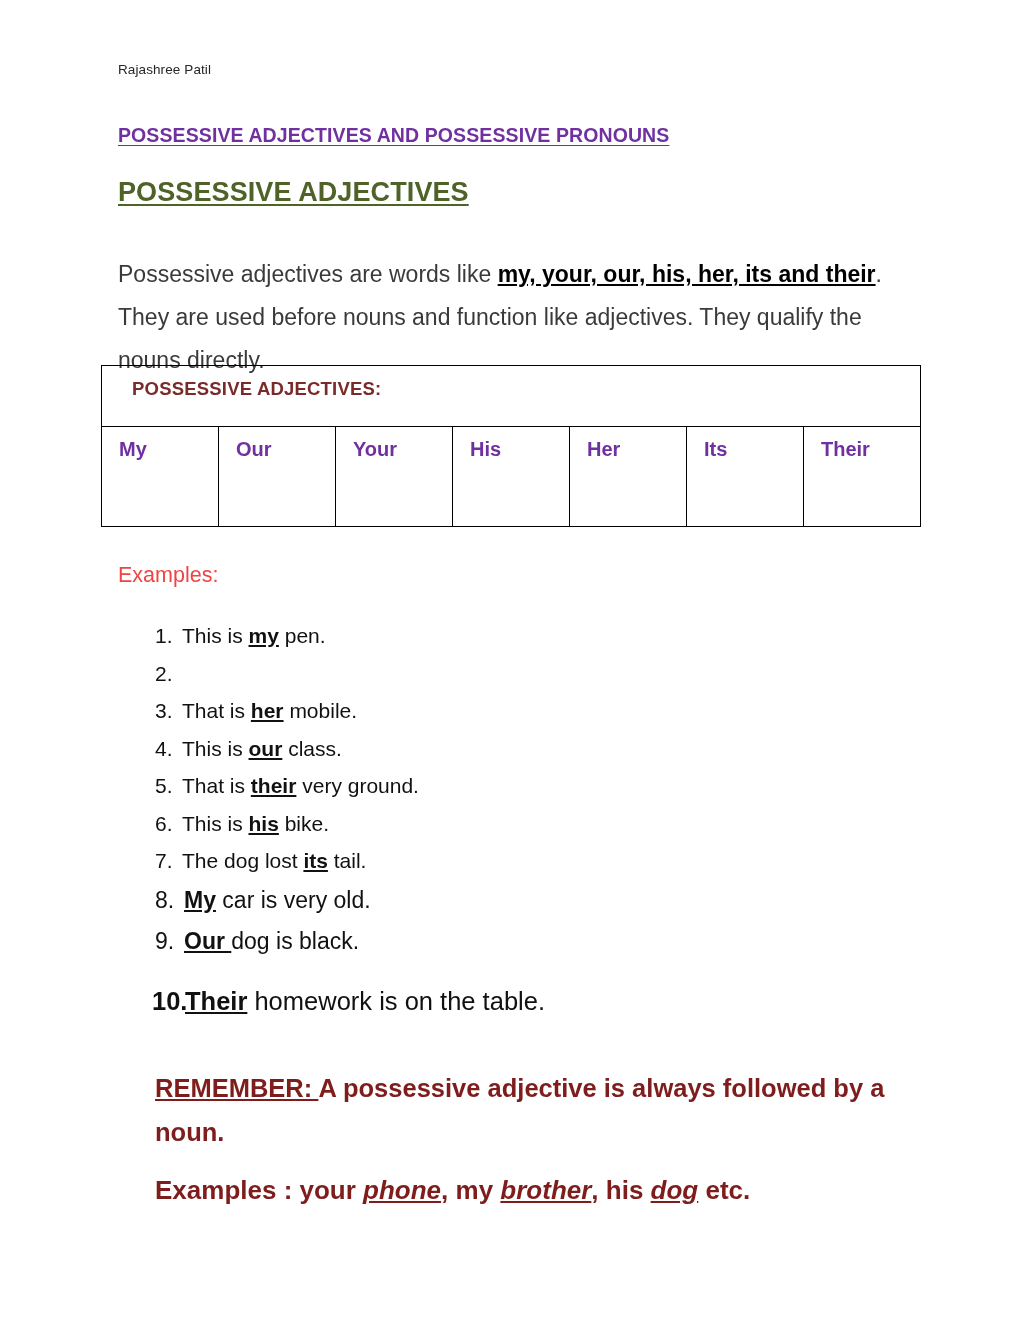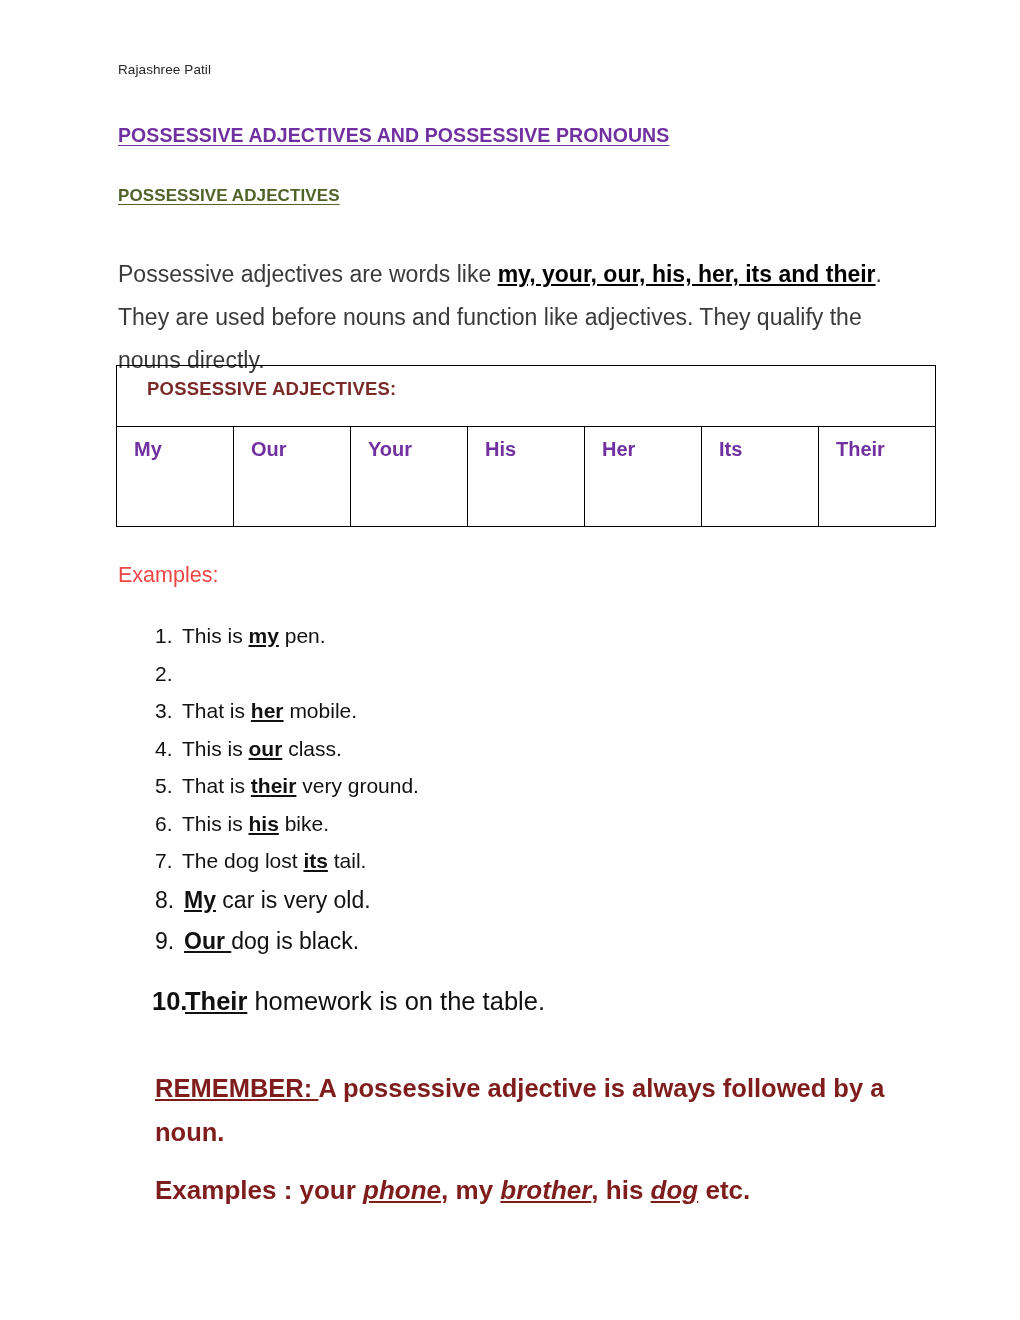--- a/index.html
+++ b/index.html
@@ -46,47 +46,46 @@
     text-decoration: underline;
     text-underline-offset: 3px;
     letter-spacing: 0.1px;
     white-space: nowrap;
     text-align: right;
   }
   .title-sub {
     position: absolute;
     left: 118px;
     top: 177px;
-    font-size: 17px;
+    font-size: 27px;
     font-weight: bold;
     color: #4f6228;
     text-decoration: underline;
     text-underline-offset: 3px;
     letter-spacing: 0.1px;
     white-space: nowrap;
-    margin-top: 9px;
   }
 
   
   .intro {
     position: absolute;
     left: 118px;
     top: 230px;
     width: 800px;
     font-size: 23px;
     line-height: 43px;
     color: #3a3a3a;
     font-weight: 400;
   }
   .intro b { color: #000000; font-weight: bold; text-decoration: underline; }
 
   
   .adj-table {
     position: absolute;
-    left: 116px;
+    left: 101px;
     top: 365px;
     width: 820px;
     border-collapse: collapse;
     table-layout: fixed;
   }
   .adj-table td {
     border: 1px solid #000000;
     padding: 0;
     vertical-align: top;
   }

